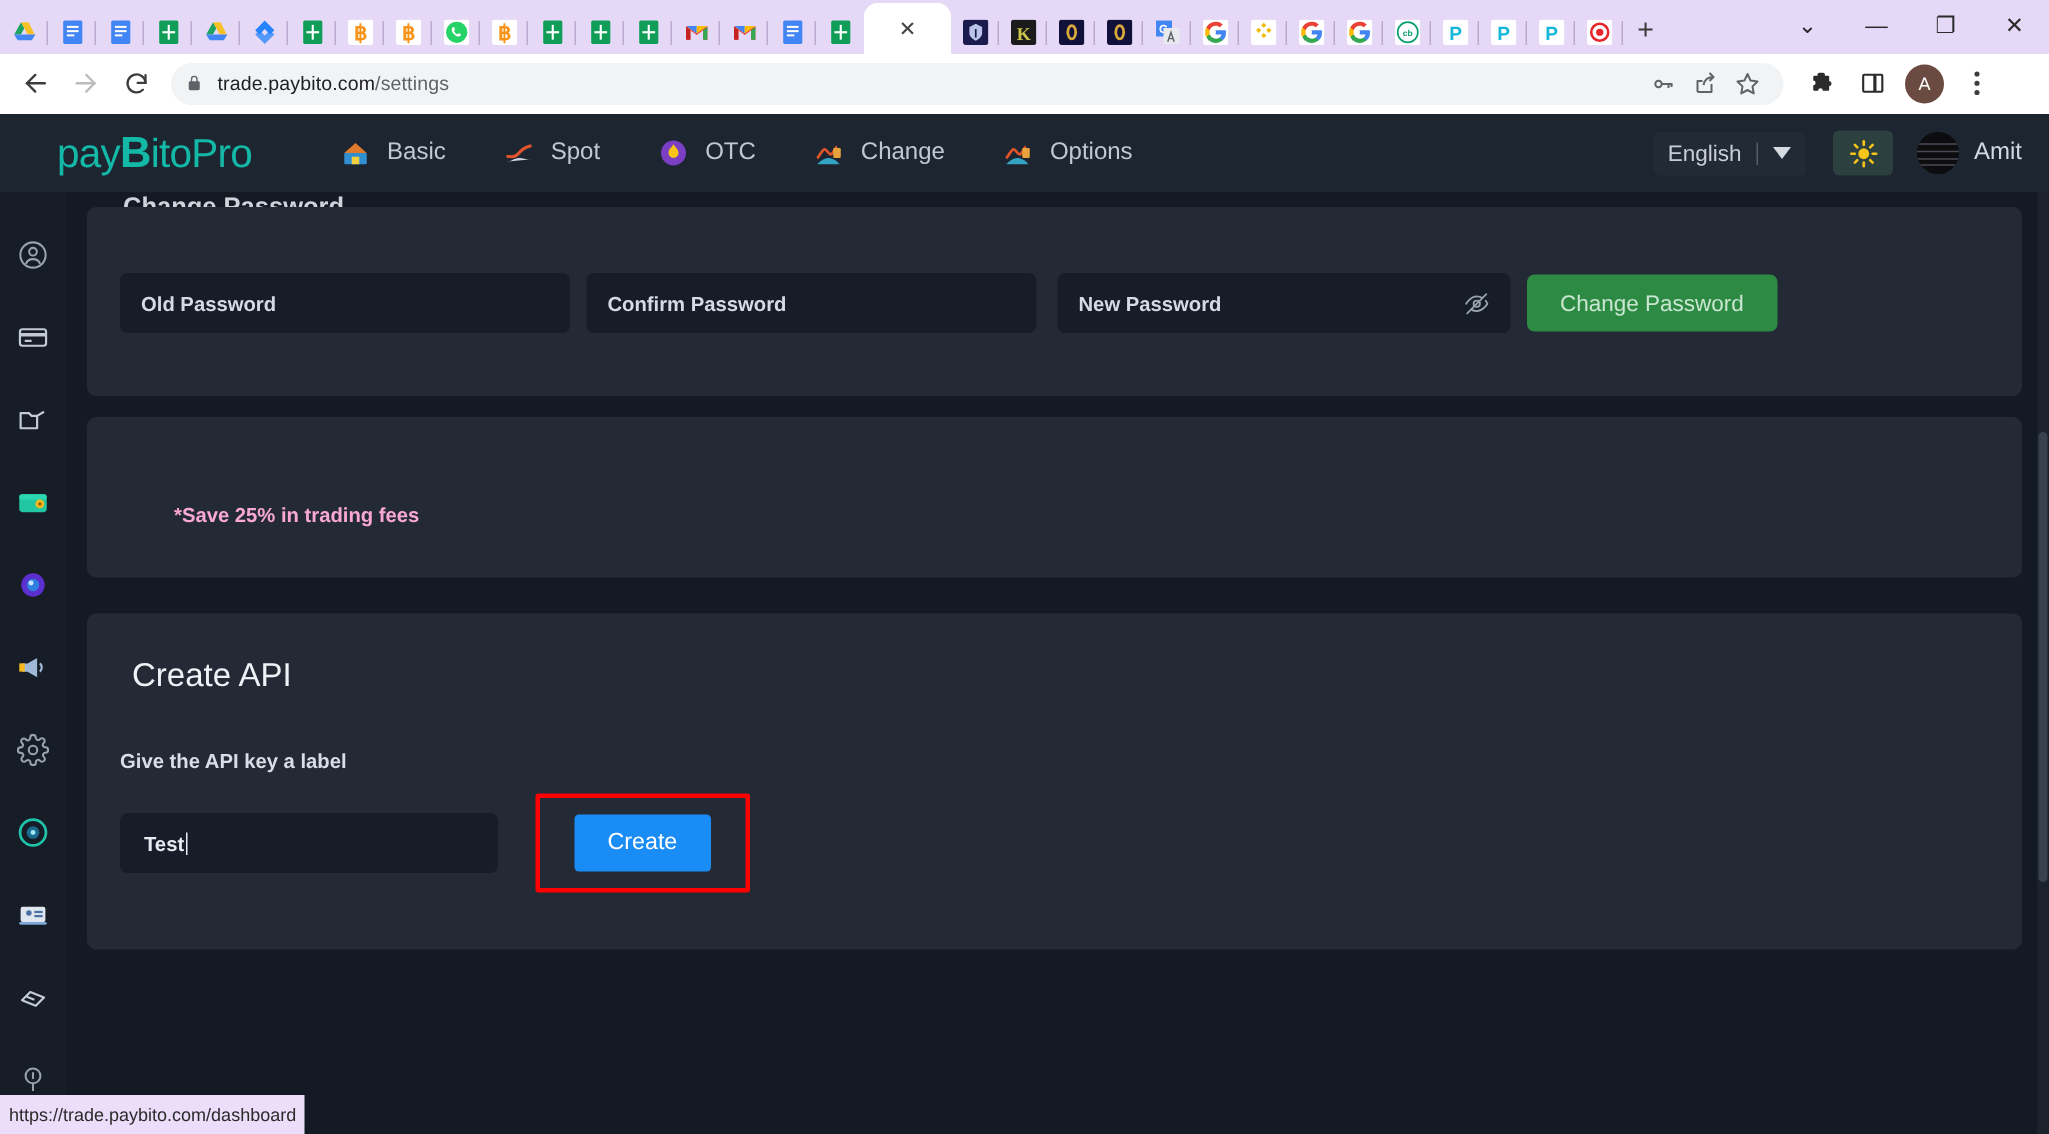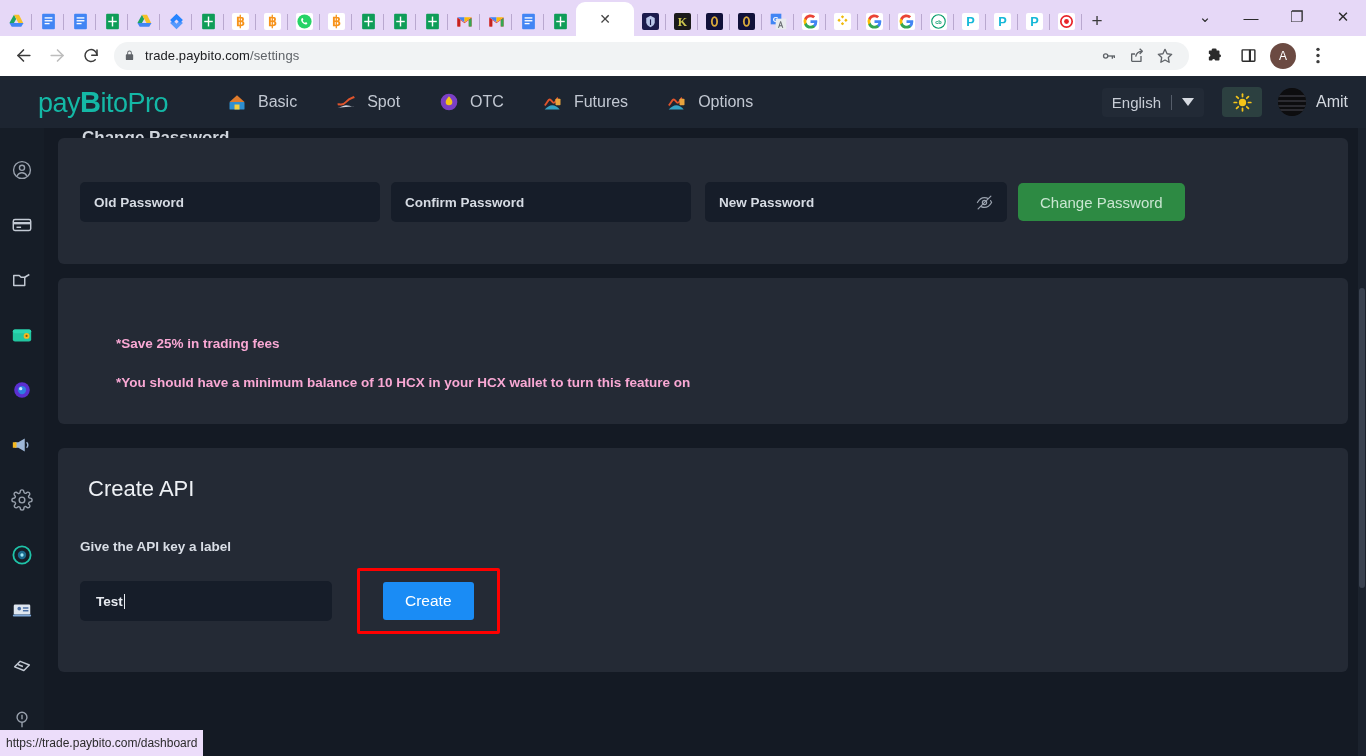--- a/index.html
+++ b/index.html
@@ -618,21 +618,21 @@
                 <path d="M12 5c2 3 4 4 4 7a4 4 0 1 1-8 0c0-3 2-4 4-7z" fill="#f5c518"></path>
               </svg></span>
             <span class="nav-label">OTC</span>
           </div>
           <div class="nav-item">
             <span class="nav-ico"><svg width="22" height="20" viewBox="0 0 24 24">
                 <path d="M2 16c2-1 4-7 6-7s3 4 5 4 3-5 5-6" stroke="#e0542c" stroke-width="2.2" fill="none"></path>
                 <rect x="15" y="8" width="6" height="8" rx="1" fill="#e8a33d"></rect>
                 <path d="M2 21c3-3 6-5 9-5s7 2 9 5H2z" fill="#34a3c4"></path>
               </svg></span>
-            <span class="nav-label">Futures</span>
+            <span class="nav-label">Change</span>
           </div>
           <div class="nav-item">
             <span class="nav-ico"><svg width="22" height="20" viewBox="0 0 24 24">
                 <path d="M2 16c2-1 4-7 6-7s3 4 5 4 3-5 5-6" stroke="#e0542c" stroke-width="2.2" fill="none"></path>
                 <rect x="15" y="8" width="6" height="8" rx="1" fill="#e8a33d"></rect>
                 <path d="M2 21c3-3 6-5 9-5s7 2 9 5H2z" fill="#34a3c4"></path>
               </svg></span>
             <span class="nav-label">Options</span>
           </div>
         </div>
@@ -777,21 +777,20 @@
                   <line x1="3" y1="21" x2="21" y2="3"></line>
                 </svg>
             </span>
           </div>
           <button class="btn-green">Change Password</button>
         </div>
       </div>
 
       <div class="panel hcx-panel">
         <div class="note">*Save 25% in trading fees</div>
-        <div class="note note2">*You should have a minimum balance of 10 HCX in your HCX wallet to turn this feature on</div>
       </div>
 
       <div class="panel api-panel">
         <div class="api-title">Create API</div>
         <div class="api-sub">Give the API key a label</div>
         <div class="api-row">
           <div class="api-input">
             <span class="api-value">Test</span>
             <span class="caretbar"></span>
           </div>

